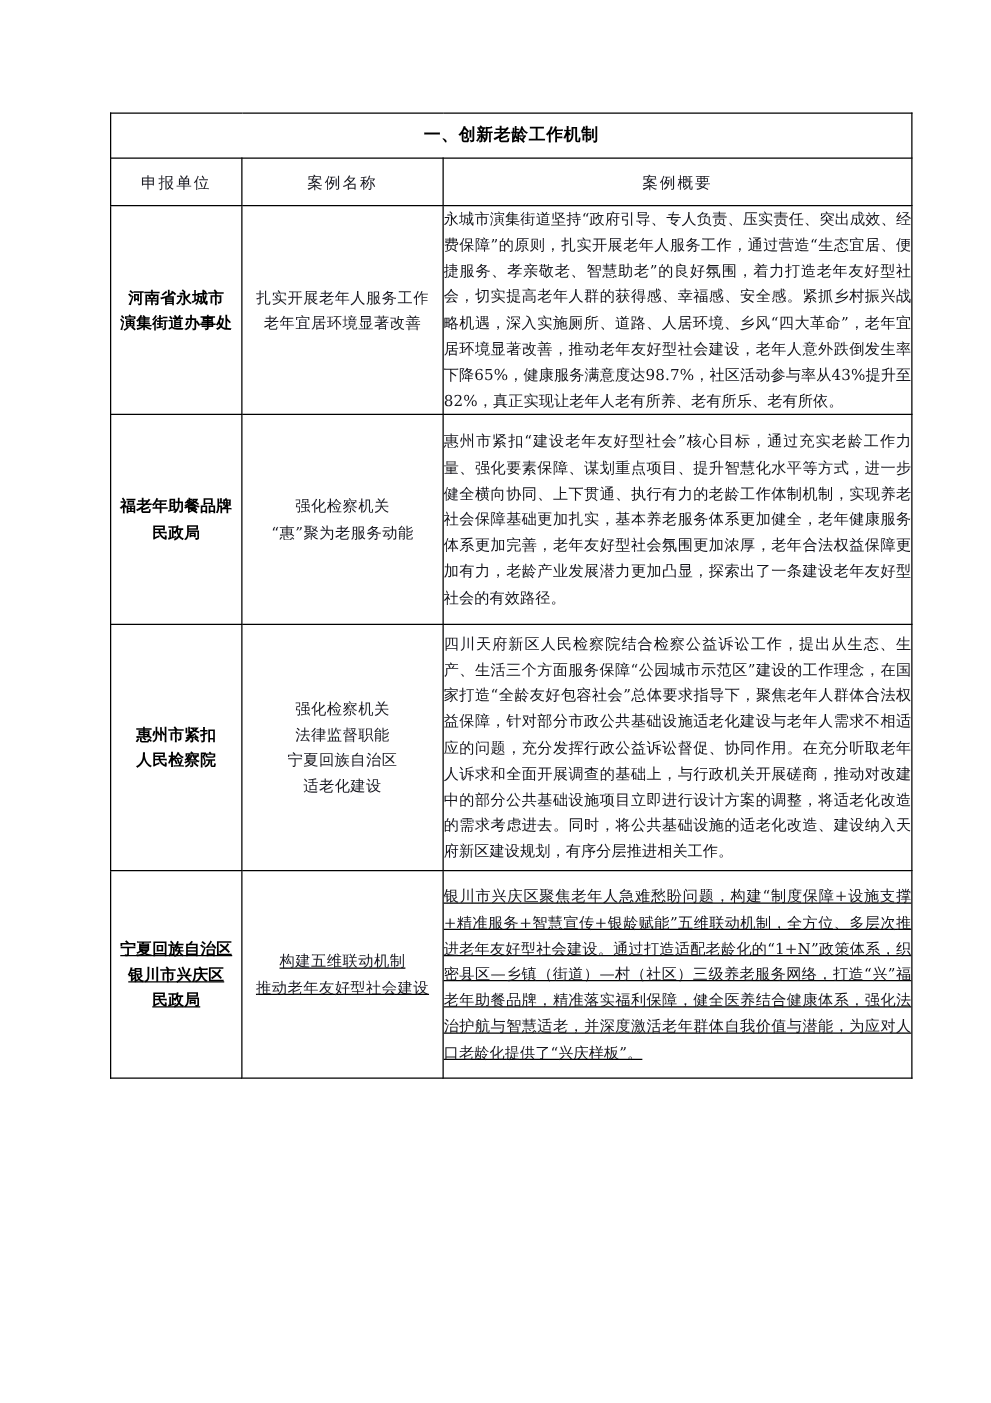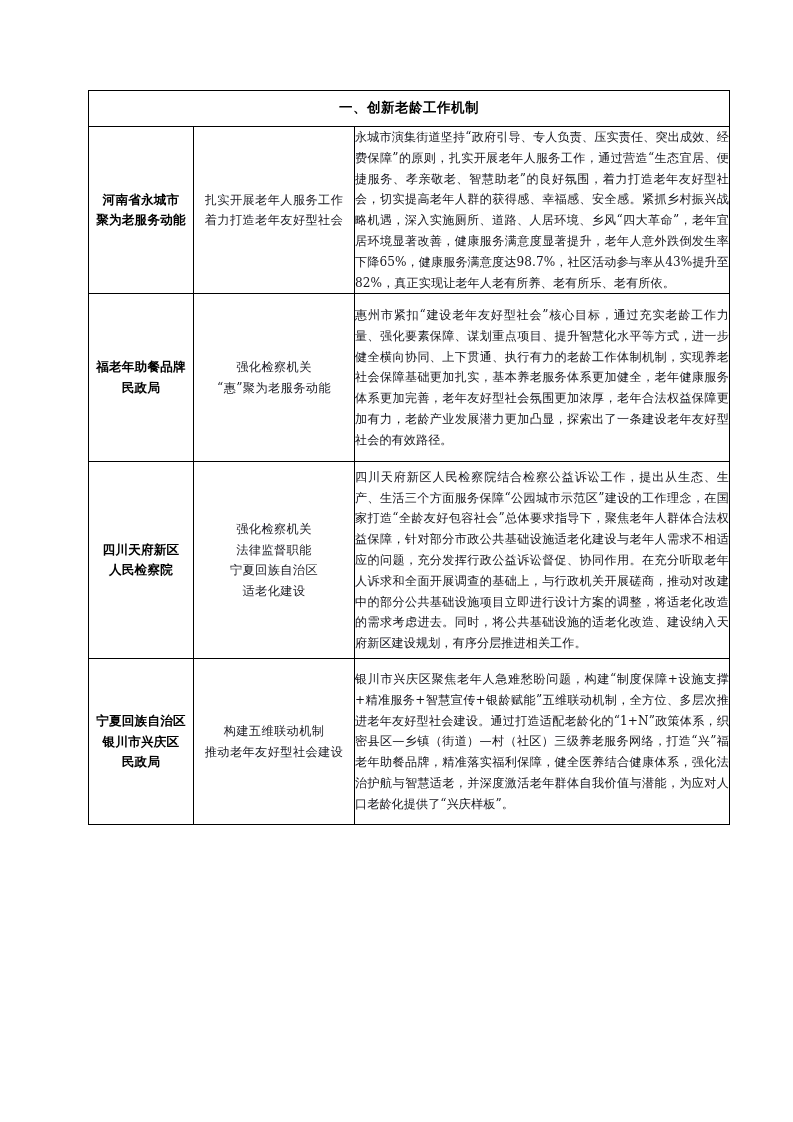--- a/index.html
+++ b/index.html
@@ -122,73 +122,84 @@
     color: #15151c;
     text-align: justify;
     text-justify: inter-ideograph;
     letter-spacing: 0.1px;
   }
 
   
   .row-1 .sum-cell, .row-1 .unit-cell, .row-1 .name-cell { height: 165px; }
   .row-2 .sum-cell, .row-2 .unit-cell, .row-2 .name-cell { height: 167px; }
   .row-3 .sum-cell, .row-3 .unit-cell, .row-3 .name-cell { height: 196px; }
-  .row-4 .sum-cell, .row-4 .unit-cell, .row-4 .name-cell { height: 165px; }
+  .row-4 .sum-cell, .row-4 .unit-cell, .row-4 .name-cell { height: 165px; text-decoration: underline; }
 </style>
 </head>
 <body>
 
 <div class="page">
 
   <table class="case-table">
     <colgroup>
       <col class="col-unit">
       <col class="col-name">
       <col class="col-sum">
     </colgroup>
     <tbody>
 
       <tr>
         <td class="section-title-cell" colspan="3">
           <div class="section-title">一、创新老龄工作机制</div>
         </td>
       </tr>
 
+      <tr>
+        <td class="head-cell">
+          <div class="head-label">申报单位</div>
+        </td>
+        <td class="head-cell">
+          <div class="head-label">案例名称</div>
+        </td>
+        <td class="head-cell">
+          <div class="head-label">案例概要</div>
+        </td>
+      </tr>
 
       <tr class="row-1">
         <td class="unit-cell">
           <div class="unit-text">河南省永城市
-聚为老服务动能</div>
+演集街道办事处</div>
         </td>
         <td class="name-cell">
           <div class="name-text">扎实开展老年人服务工作
-着力打造老年友好型社会</div>
-        </td>
-        <td class="sum-cell">
-          <div class="sum-text">永城市演集街道坚持“政府引导、专人负责、压实责任、突出成效、经费保障”的原则，扎实开展老年人服务工作，通过营造“生态宜居、便捷服务、孝亲敬老、智慧助老”的良好氛围，着力打造老年友好型社会，切实提高老年人群的获得感、幸福感、安全感。紧抓乡村振兴战略机遇，深入实施厕所、道路、人居环境、乡风“四大革命”，老年宜居环境显著改善，健康服务满意度显著提升，老年人意外跌倒发生率下降65%，健康服务满意度达98.7%，社区活动参与率从43%提升至82%，真正实现让老年人老有所养、老有所乐、老有所依。</div>
+老年宜居环境显著改善</div>
+        </td>
+        <td class="sum-cell">
+          <div class="sum-text">永城市演集街道坚持“政府引导、专人负责、压实责任、突出成效、经费保障”的原则，扎实开展老年人服务工作，通过营造“生态宜居、便捷服务、孝亲敬老、智慧助老”的良好氛围，着力打造老年友好型社会，切实提高老年人群的获得感、幸福感、安全感。紧抓乡村振兴战略机遇，深入实施厕所、道路、人居环境、乡风“四大革命”，老年宜居环境显著改善，推动老年友好型社会建设，老年人意外跌倒发生率下降65%，健康服务满意度达98.7%，社区活动参与率从43%提升至82%，真正实现让老年人老有所养、老有所乐、老有所依。</div>
         </td>
       </tr>
 
       <tr class="row-2">
         <td class="unit-cell">
           <div class="unit-text">福老年助餐品牌
 民政局</div>
         </td>
         <td class="name-cell">
           <div class="name-text">强化检察机关
 “惠”聚为老服务动能</div>
         </td>
         <td class="sum-cell">
           <div class="sum-text">惠州市紧扣“建设老年友好型社会”核心目标，通过充实老龄工作力量、强化要素保障、谋划重点项目、提升智慧化水平等方式，进一步健全横向协同、上下贯通、执行有力的老龄工作体制机制，实现养老社会保障基础更加扎实，基本养老服务体系更加健全，老年健康服务体系更加完善，老年友好型社会氛围更加浓厚，老年合法权益保障更加有力，老龄产业发展潜力更加凸显，探索出了一条建设老年友好型社会的有效路径。</div>
         </td>
       </tr>
 
       <tr class="row-3">
         <td class="unit-cell">
-          <div class="unit-text">四川天府新区
+          <div class="unit-text">惠州市紧扣
 人民检察院</div>
         </td>
         <td class="name-cell">
           <div class="name-text">强化检察机关
 法律监督职能
 宁夏回族自治区
 适老化建设</div>
         </td>
         <td class="sum-cell">
           <div class="sum-text">四川天府新区人民检察院结合检察公益诉讼工作，提出从生态、生产、生活三个方面服务保障“公园城市示范区”建设的工作理念，在国家打造“全龄友好包容社会”总体要求指导下，聚焦老年人群体合法权益保障，针对部分市政公共基础设施适老化建设与老年人需求不相适应的问题，充分发挥行政公益诉讼督促、协同作用。在充分听取老年人诉求和全面开展调查的基础上，与行政机关开展磋商，推动对改建中的部分公共基础设施项目立即进行设计方案的调整，将适老化改造的需求考虑进去。同时，将公共基础设施的适老化改造、建设纳入天府新区建设规划，有序分层推进相关工作。</div>

